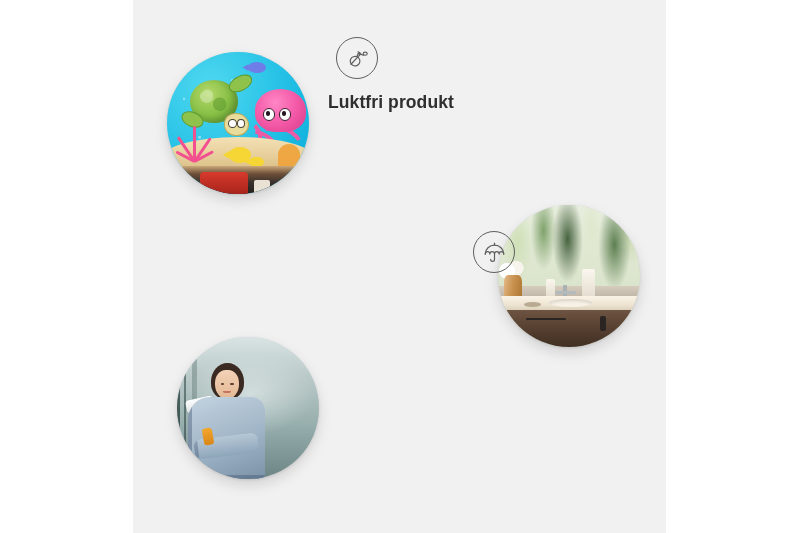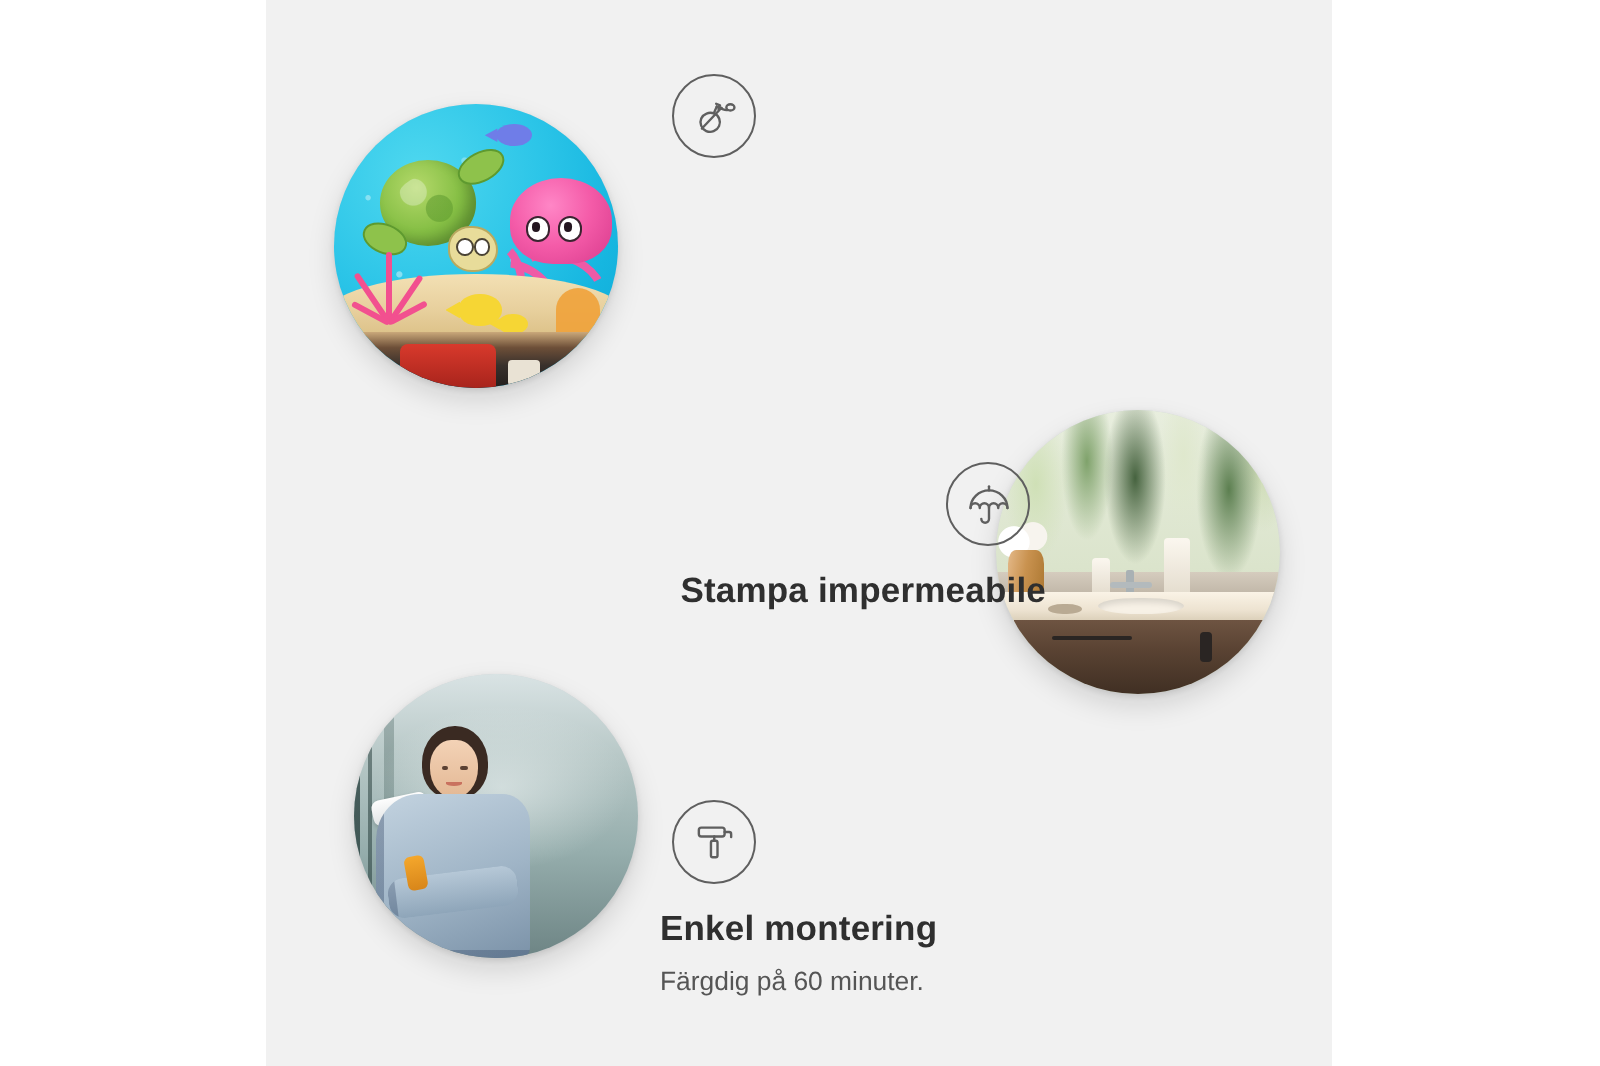--- a/index.html
+++ b/index.html
@@ -631,20 +631,21 @@
       <svg width="25" height="25" viewBox="0 0 26 26" fill="none" stroke="#5f5f5f" stroke-width="1.25" stroke-linecap="round" stroke-linejoin="round">
         <path d="M8.6 11.2c2.6-1.1 5.6 0.1 6.6 2.7 1 2.6-0.3 5.5-2.9 6.5-2.6 1-5.5-0.3-6.5-2.9-1-2.6 0.2-5.3 2.8-6.3z"></path>
         <path d="M12.4 11.0l1.5-3.4"></path>
         <path d="M13.9 7.6l2.6 1.1"></path>
         <path d="M16.5 8.7c1.5 0.6 2.3 1.0 3.1 0.6"></path>
         <ellipse cx="21.0" cy="8.0" rx="2.1" ry="1.6"></ellipse>
         <path d="M13.6 6.1l2.0 0.9 -0.8 1.8"></path>
         <path d="M6.2 19.0L16.4 8.2"></path>
       </svg>
     </div>
+    <h2 class="feature-title">Luktfri produkt</h2>
   </div>
 
   <div class="photo-circle" id="photo-bathroom">
     <div class="scene">
       <div class="bath-wall"></div>
       <div class="bath-backsplash"></div>
       <div class="bath-faucet"></div>
       <div class="bath-bottleA"></div>
       <div class="bath-bottleB"></div>
       <div class="bath-flowers"></div>
@@ -658,21 +659,20 @@
 
   <div class="feature" id="feature-waterproof">
     <div class="feature-icon">
       <svg width="25" height="25" viewBox="0 0 26 26" fill="none" stroke="#5f5f5f" stroke-width="1.25" stroke-linecap="round" stroke-linejoin="round">
         <path d="M3.4 14.6c0-5.1 4.3-9.2 9.6-9.2s9.6 4.1 9.6 9.2"></path>
         <path d="M3.4 14.6c0-1.4 1.1-2.5 2.4-2.5s2.4 1.1 2.4 2.5c0-1.4 1.1-2.5 2.4-2.5s2.4 1.1 2.4 2.5c0-1.4 1.1-2.5 2.4-2.5s2.4 1.1 2.4 2.5c0-1.4 1.1-2.5 2.4-2.5s2.4 1.1 2.4 2.5"></path>
         <path d="M13 5.4V3.3"></path>
         <path d="M13 14.6v5.6c0 1.1-0.9 2-2 2s-2-0.9-2-2"></path>
       </svg>
     </div>
-    <h2 class="feature-title">Stampa impermeabile</h2>
   </div>
 
   <div class="photo-circle" id="photo-painter">
     <div class="scene">
       <div class="forest-bg"></div>
       <div class="forest-trunks"></div>
       <div class="forest-fog"></div>
       <div class="roller-head"></div>
       <div class="roller-handle"></div>
       <div class="painter-hair"></div>
@@ -680,26 +680,14 @@
           <i></i>
           <i></i>
           <u></u>
         </div>
       <div class="painter-shirt"></div>
       <div class="painter-arm"></div>
       <div class="roller-grip"></div>
     </div>
   </div>
 
-  <div class="feature" id="feature-assembly">
-    <div class="feature-icon">
-      <svg width="25" height="25" viewBox="0 0 26 26" fill="none" stroke="#5f5f5f" stroke-width="1.25" stroke-linecap="round" stroke-linejoin="round">
-        <rect x="4.6" y="5.0" width="13.4" height="4.6" rx="1.3"></rect>
-        <path d="M18.0 7.3h2.3c0.6 0 1.1 0.5 1.1 1.1v1.5"></path>
-        <path d="M12.6 9.6v2.2"></path>
-        <rect x="10.9" y="11.8" width="3.4" height="8.6" rx="0.9"></rect>
-      </svg>
-    </div>
-    <h2 class="feature-title">Enkel montering</h2>
-    <p class="feature-desc">Färgdig på 60 minuter.</p>
-  </div>
 
 </div>
 
 </body></html>

